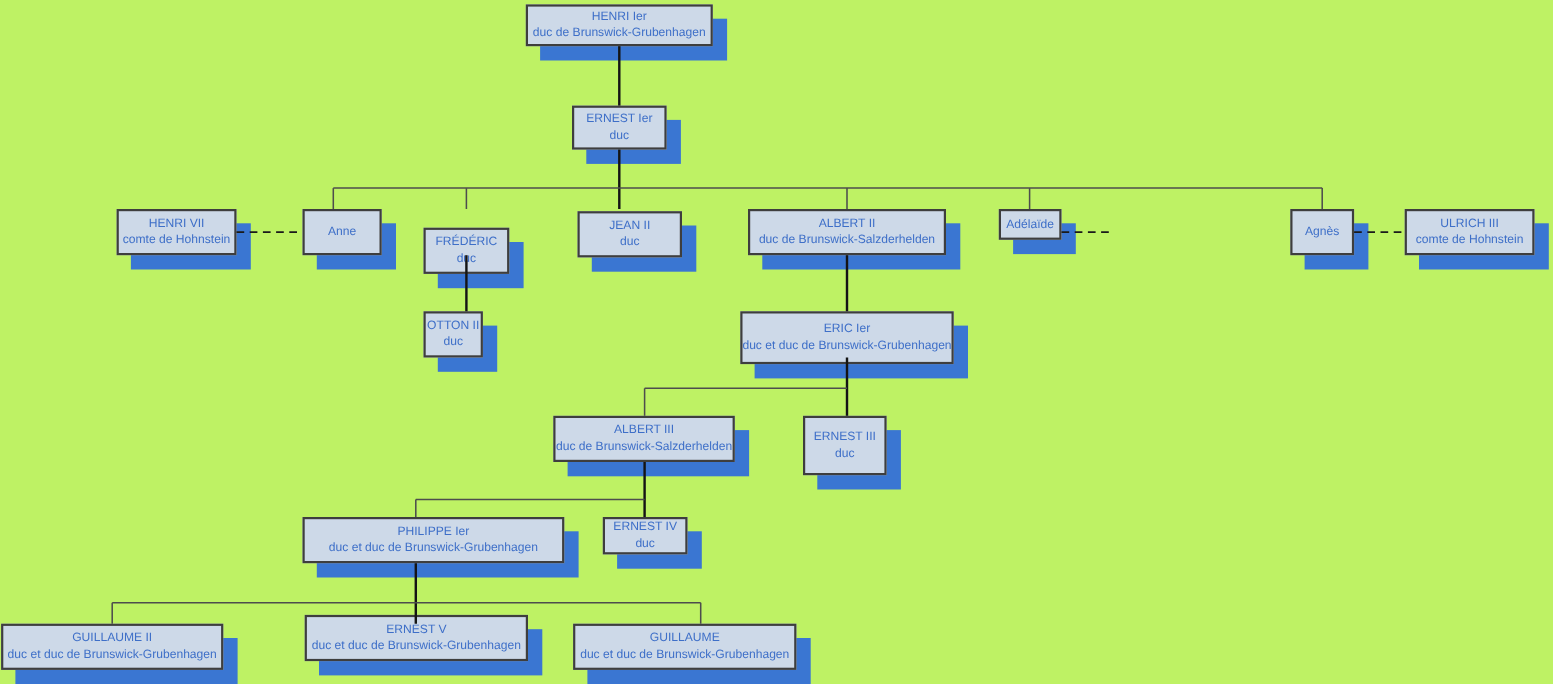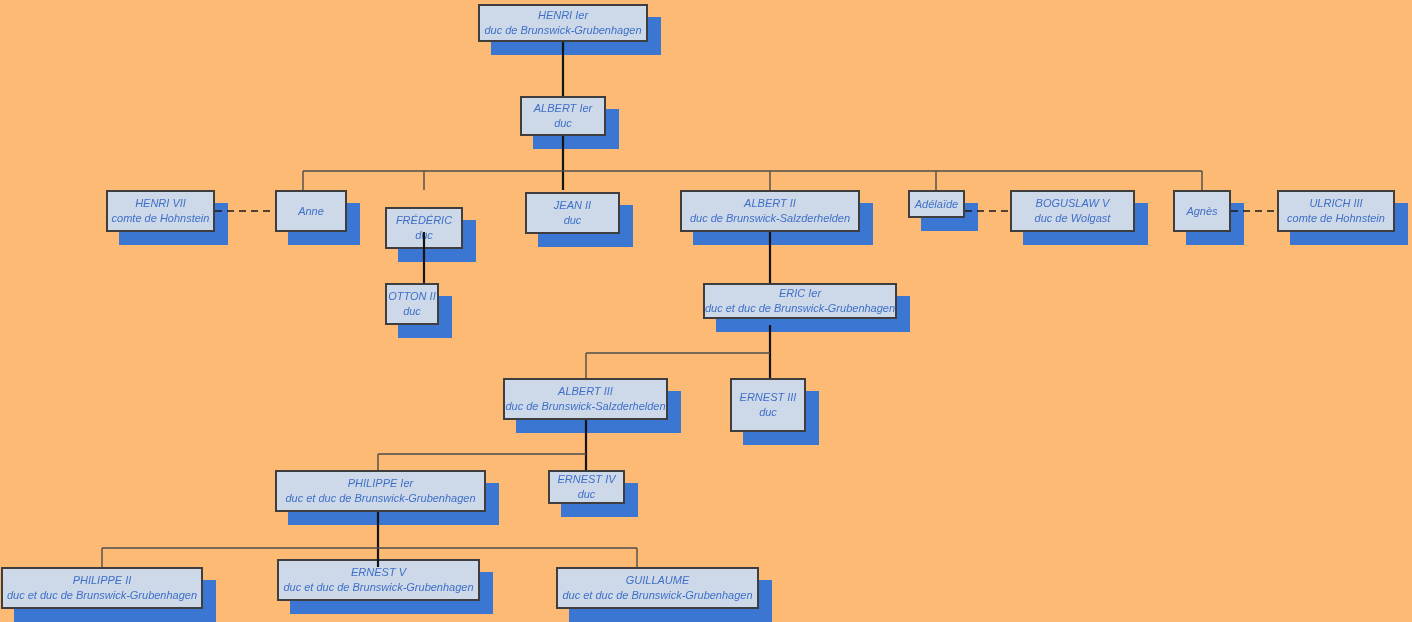--- a/index.html
+++ b/index.html
@@ -5,23 +5,22 @@
   html, body {
     margin: 0;
     padding: 0;
     background: #ffffff;
     font-family: "Liberation Sans", sans-serif;
   }
   .canvas {
     position: relative;
     width: 1412px;
     height: 622px;
-    background: #fdba74;
+    background: #bef264;
     overflow: hidden;
-    font-style: italic;
   }
   .node {
     position: absolute;
     box-sizing: border-box;
     background: #CDD9E8;
     border: 2px solid #3E3E3E;
     box-shadow: 13px 13px 0 0 #3A76D2;
     display: flex;
     flex-direction: column;
     align-items: center;
@@ -51,21 +50,21 @@
 <body>
 
 <div class="canvas">
 
   <div class="node" style="left:478px;top:4px;width:170px;height:38px">
     <div class="nm">HENRI Ier</div>
     <div class="tt">duc de Brunswick-Grubenhagen</div>
   </div>
 
   <div class="node" style="left:520px;top:96px;width:86px;height:40px">
-    <div class="nm">ALBERT Ier</div>
+    <div class="nm">ERNEST Ier</div>
     <div class="tt">duc</div>
   </div>
 
   <div class="node" style="left:106px;top:190px;width:109px;height:42px">
     <div class="nm">HENRI VII</div>
     <div class="tt">comte de Hohnstein</div>
   </div>
 
   <div class="node" style="left:275px;top:190px;width:72px;height:42px">
     <div class="nm">Anne</div>
@@ -85,76 +84,72 @@
   <div class="node" style="left:680px;top:190px;width:180px;height:42px">
     <div class="nm">ALBERT II</div>
     <div class="tt">duc de Brunswick-Salzderhelden</div>
   </div>
 
   <div class="node" style="left:908px;top:190px;width:57px;height:28px">
     <div class="nm">Adélaïde</div>
     <div class="tt"></div>
   </div>
 
-  <div class="node" style="left:1010px;top:190px;width:125px;height:42px">
-    <div class="nm">BOGUSLAW V</div>
-    <div class="tt">duc de Wolgast</div>
-  </div>
 
   <div class="node" style="left:1173px;top:190px;width:58px;height:42px">
     <div class="nm">Agnès</div>
     <div class="tt"></div>
   </div>
 
   <div class="node" style="left:1277px;top:190px;width:118px;height:42px">
     <div class="nm">ULRICH III</div>
     <div class="tt">comte de Hohnstein</div>
   </div>
 
   <div class="node" style="left:385px;top:283px;width:54px;height:42px">
     <div class="nm">OTTON II</div>
     <div class="tt">duc</div>
   </div>
 
-  <div class="node" style="left:703px;top:283px;width:194px;height:36px">
+  <div class="node" style="left:673px;top:283px;width:194px;height:48px">
     <div class="nm">ERIC Ier</div>
     <div class="tt">duc et duc de Brunswick-Grubenhagen</div>
   </div>
 
   <div class="node" style="left:503px;top:378px;width:165px;height:42px">
     <div class="nm">ALBERT III</div>
     <div class="tt">duc de Brunswick-Salzderhelden</div>
   </div>
 
   <div class="node" style="left:730px;top:378px;width:76px;height:54px">
     <div class="nm">ERNEST III</div>
     <div class="tt">duc</div>
   </div>
 
-  <div class="node" style="left:275px;top:470px;width:211px;height:42px">
+  <div class="node" style="left:275px;top:470px;width:238px;height:42px">
     <div class="nm">PHILIPPE Ier</div>
     <div class="tt">duc et duc de Brunswick-Grubenhagen</div>
   </div>
 
   <div class="node" style="left:548px;top:470px;width:77px;height:34px">
     <div class="nm">ERNEST IV</div>
     <div class="tt">duc</div>
   </div>
 
   <div class="node" style="left:1px;top:567px;width:202px;height:42px">
-    <div class="nm">PHILIPPE II</div>
+    <div class="nm">GUILLAUME II</div>
     <div class="tt">duc et duc de Brunswick-Grubenhagen</div>
   </div>
 
   <div class="node" style="left:277px;top:559px;width:203px;height:42px">
     <div class="nm">ERNEST V</div>
     <div class="tt">duc et duc de Brunswick-Grubenhagen</div>
   </div>
 
-  <div class="node" style="left:556px;top:567px;width:203px;height:42px">
+  <div class="node" style="left:521px;top:567px;width:203px;height:42px">
     <div class="nm">GUILLAUME</div>
     <div class="tt">duc et duc de Brunswick-Grubenhagen</div>
   </div>
 
   <svg class="wires" viewBox="0 0 1412 622" xmlns="http://www.w3.org/2000/svg">
 
     <path class="trunk" d="M563,42 V96"></path>
 
     <path class="trunk" d="M563,136 V190"></path>
     <path class="conn" d="M303,171 H1202"></path>

